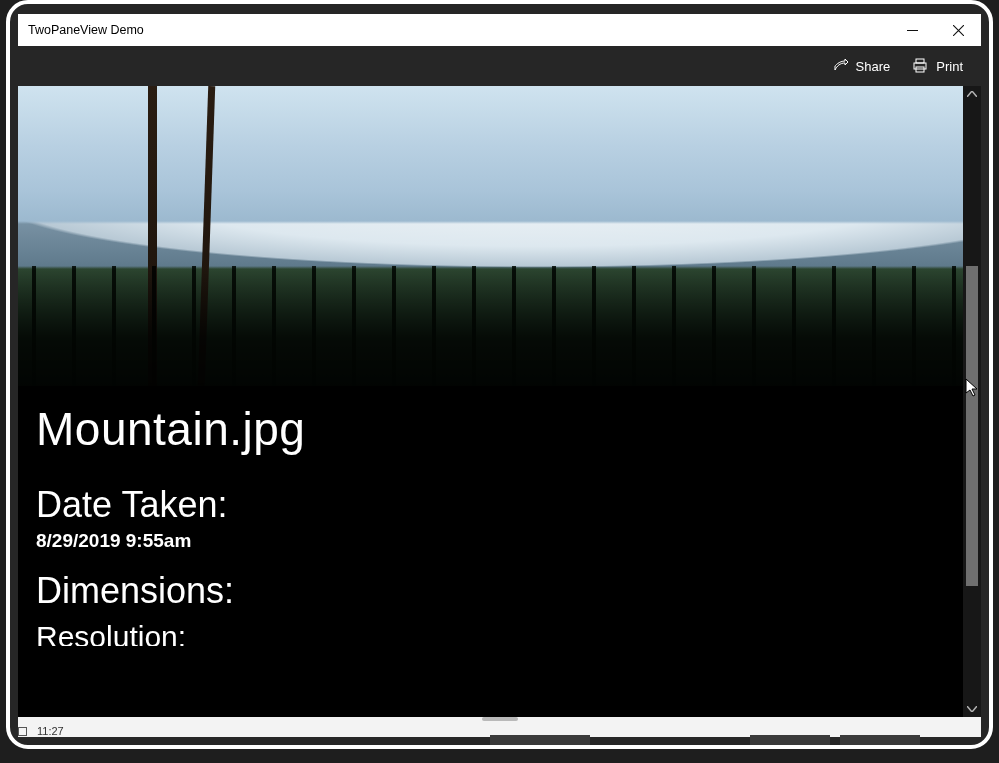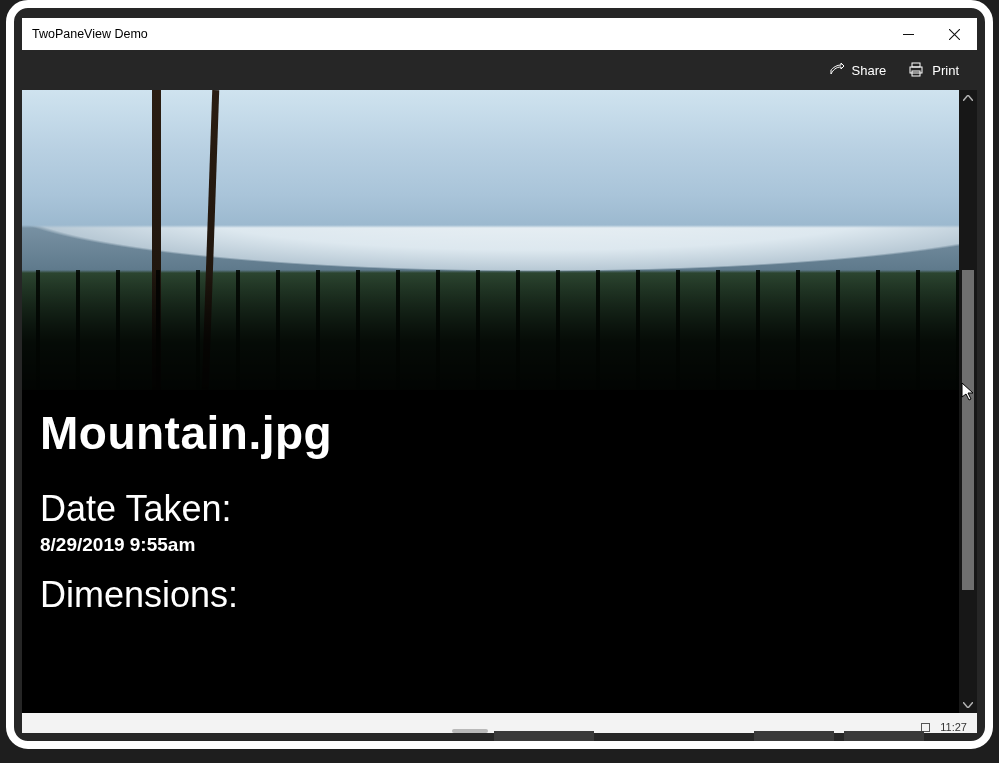--- a/index.html
+++ b/index.html
@@ -7,21 +7,21 @@
     width: 999px;
     height: 763px;
     background: #1e1e1e;
     font-family: "Segoe UI", Arial, sans-serif;
     overflow: hidden;
     user-select: none;
   }
   .device-bezel {
     position: absolute;
     left: 6px; top: 0; right: 6px; bottom: 14px;
-    border: 8px solid #ffffff;
+    border: 4px solid #ffffff;
     border-radius: 22px;
     background: #262626;
     overflow: hidden;
   }
   .window {
     position: absolute;
     left: 8px; top: 10px; right: 8px; bottom: 8px;
     background: #000;
     display: flex;
     flex-direction: column;
@@ -135,21 +135,21 @@
   }
   .image-placeholder .trunk.t1 { left: 130px; width: 9px; }
   .image-placeholder .trunk.t2 { left: 185px; width: 7px; transform: rotate(2deg); }
 
   .details {
     padding: 10px 18px 40px 18px;
     font-weight: 300;
   }
   .details .filename {
     font-size: 46px;
-    font-weight: 700;
+    font-weight: 400;
     letter-spacing: 0.5px;
     margin: 6px 0 28px 0;
   }
   .details .field-label {
     font-size: 36px;
     font-weight: 300;
   }
   .details .field-value {
     font-size: 19px;
     font-weight: 700;
@@ -164,22 +164,23 @@
     height: 24px;            
     overflow: hidden;
   }
 
   
   .statusbar {
     height: 20px;
     background: #f3f3f3;
     color: #333;
     display: flex;
-    align-items: flex-end;
+    align-items: flex-start;
     font-size: 11px;
+    flex-direction: column;
   }
   .statusbar .handle {
     margin: 0 auto;
     width: 36px; height: 4px;
     background: #b9b9b9;
     border-radius: 2px;
   }
   .statusbar .right {
     display: flex; align-items: center; gap: 10px;
     padding-right: 10px;
@@ -258,20 +259,21 @@
         </div>
 
         <div class="details">
           <div class="filename">Mountain.jpg</div>
 
           <div class="field-label">Date Taken:</div>
           <div class="field-value">8/29/2019 9:55am</div>
 
           <div class="field-label">Dimensions:</div>
 
+          <div class="cut">Resolution:</div>
         </div>
       </div>
 
       <div class="vscrollbar">
         <div class="arrow up">
           <svg width="10" height="6" viewBox="0 0 10 6">
             <path d="M0 6 L5 0 L10 6" fill="none" stroke="#b0b0b0" stroke-width="1.5"></path>
           </svg>
         </div>
         <div class="thumb"></div>

